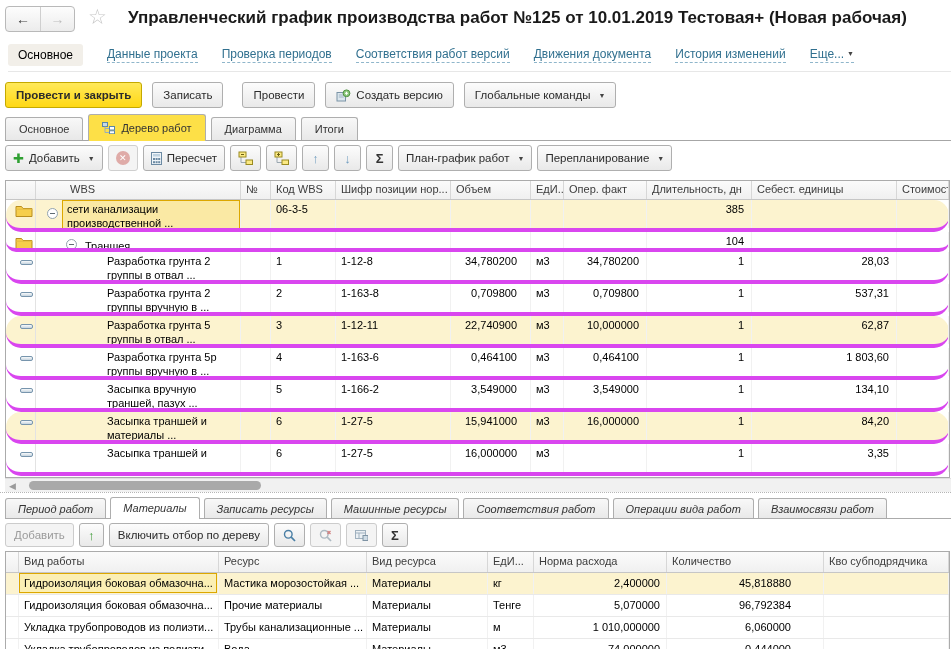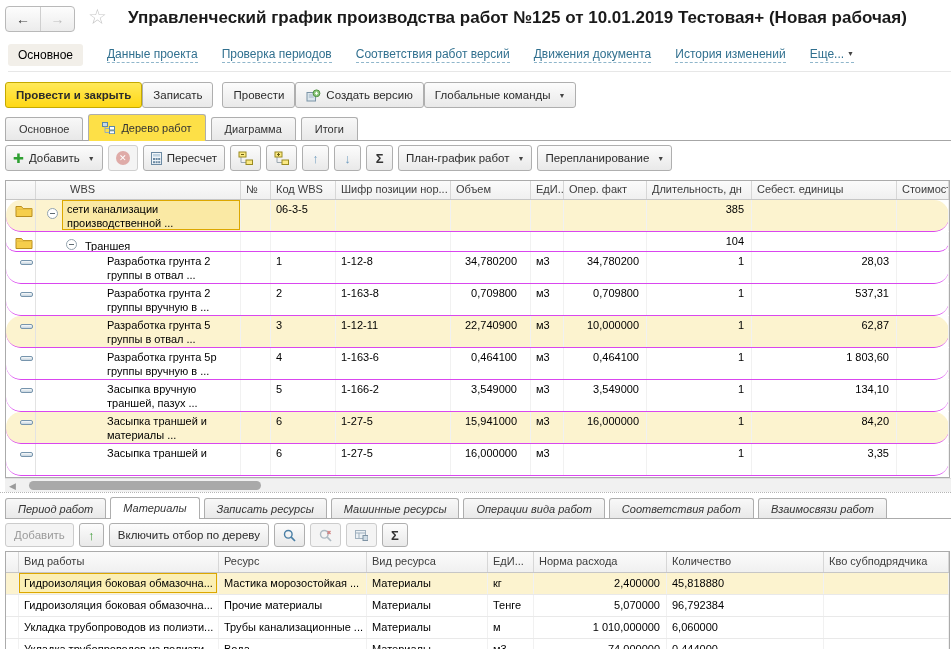--- a/index.html
+++ b/index.html
@@ -15,21 +15,21 @@
   .title { position:absolute; left:128px; top:8px; font-size:17px; font-weight:bold; white-space:nowrap; color:#1A1A1A; }
 
   
   .navlinks { position:absolute; left:8px; top:38px; right:0; height:34px; display:flex; align-items:center; gap:24px; font-size:12px; border-bottom:1px solid #E7E7E7; }
   .chip { background:#F2EFE9; padding:4px 10px; border-radius:3px; color:#000; }
   .navlink { color:#31708F; cursor:pointer; border-bottom:1px dashed #8FB6CB; padding-bottom:1px; white-space:nowrap; }
   .navlink .car { border-bottom:none; }
   .car { font-size:7px; color:#444; margin-left:3px; vertical-align:2px; }
 
   
-  .cmdbar { position:absolute; left:5px; top:82px; display:flex; gap:0; align-items:center; }
+  .cmdbar { position:absolute; left:5px; top:82px; display:flex; gap:10px; align-items:center; }
   .btn { height:26px; padding:0 10px; display:inline-flex; align-items:center; gap:5px; background:linear-gradient(#FCFCFC,#E9E9E9); border:1px solid #AFAFAF; border-radius:3px; font-size:11.5px; color:#2B2B2B; cursor:pointer; white-space:nowrap; }
   .btn.primary { background:linear-gradient(#FFE95A,#FFD814); border-color:#C4A900; font-weight:bold; }
   .btn.gap { margin-left:9px; }
 
   
   .viewtabs { position:absolute; left:5px; top:114px; right:0; height:27px; display:flex; align-items:flex-end; gap:5px; border-bottom:1px solid #A6A6A6; }
   .vtab { height:23px; padding:0 13px; display:flex; align-items:center; gap:6px; background:linear-gradient(#F8F8F8,#E8E8E8); border:1px solid #AEAEAE; border-bottom:none; border-radius:3px 3px 0 0; color:#333; cursor:pointer; white-space:nowrap; }
   .vtab.active { height:27px; background:#fde047; margin-bottom:-1px; padding-bottom:1px;text-align:center; }
 
   
@@ -42,21 +42,21 @@
   .xcirc { width:14px; height:14px; border-radius:50%; background:#DFABA8; color:#fff; font-size:9px; display:flex; align-items:center; justify-content:center; }
 
   
   .tgrid { position:absolute; left:5px; top:180px; width:945px; height:298px; border:1px solid #ABABAB; overflow:hidden; background:#fff; }
   .grow { display:grid; grid-template-columns:30px 205px 30px 65px 115px 80px 33px 83px 105px 145px 1fr; }
   .ghead { background:linear-gradient(#FBFBFB,#F0F0F0); border-bottom:1px solid #C6C6C6; height:19px; color:#3C3C3C; }
   .ghead .gc { border-right:1px solid #D7D7D7; line-height:17px; }
   .gc { padding:0 0 0 5px; white-space:nowrap; overflow:hidden; position:relative; }
   .body .gc { border-right:1px solid #F1F1F1; padding-top:2px; line-height:14px; }
   .body .gc.icn { border-right:1px solid #E3E3E3; }
-  .grow.body { border-bottom:1px solid #d946ef; background:#fff;border-radius:15px; }
+  .grow.body { border-bottom:4px solid #d946ef; background:#fff;border-radius:15px; }
   .grow.body.hl { background:#FCF3CF; }
   .r32 { height:32px; } .r26 { height:20px; }
   .rt { text-align:right; padding-right:7px; }
   .pv { padding-right:13px; }
   .h-wbs { padding-left:34px; }
   .wname { margin-left:66px; }
   .dash { display:block; width:13px; height:5px; margin:6px 0 0 9px; border:1px solid #7795AD; border-radius:2px; background:linear-gradient(#F8FAFC,#C6D4DE); }
   .fold { margin:2px 0 0 4px; display:block; }
   .exp { position:absolute; width:11px; height:11px; border:1px solid #93A3AE; border-radius:50%; background:#fff; }
   .exp::after { content:""; position:absolute; left:2px; right:2px; top:4px; height:1px; background:#5F6B73; }
@@ -82,21 +82,21 @@
 
   .bgrid { position:absolute; left:5px; top:551px; width:945px; height:98px; border:1px solid #ABABAB; border-bottom:none; overflow:hidden; background:#fff; }
   .brow { display:grid; grid-template-columns:13px 200px 148px 121px 46px 133px 157px 1fr; }
   .bhead { background:linear-gradient(#FBFBFB,#F0F0F0); border-bottom:1px solid #C6C6C6; height:21px; color:#3C3C3C; }
   .bhead .bc { border-right:1px solid #D7D7D7; line-height:19px; }
   .bc { padding:0 0 0 5px; white-space:nowrap; overflow:hidden; position:relative; }
   .brow.bodyr { height:22px; border-bottom:1px solid #E9E9E9; }
   .brow.bodyr .bc { border-right:1px solid #F1F1F1; line-height:21px; }
   .brow.bodyr.hl { background:#FCF3CF; }
   .bc.rr { text-align:right; padding-right:6px; }
-  .bc.qy { padding-right:19px; }
+  .bc.qy { text-align:right; padding-right:32px; }
   .selbox2 { position:absolute; left:0; top:0; bottom:1px; right:1px; border:1px solid #DCA700; background:#FBEFB4; padding:0 0 0 4px; line-height:19px; }
   svg { display:block; }
 </style>
 </head>
 <body>
 
 <div id="app">
 
   <div class="navpair">
     <div class="navbtn">←</div>
@@ -438,22 +438,22 @@
     <div class="hthumb"></div>
   </div>
 
   <div class="split"></div>
 
   <div class="btabs">
     <div class="btab">Период работ</div>
     <div class="btab active">Материалы</div>
     <div class="btab">Записать ресурсы</div>
     <div class="btab">Машинные ресурсы</div>
+    <div class="btab">Соответствия работ</div>
     <div class="btab">Операции вида работ</div>
-    <div class="btab">Соответствия работ</div>
     <div class="btab">Взаимосвязи работ</div>
   </div>
 
   <div class="bbar">
     <div class="bbtn dis">Добавить</div>
     <div class="bbtn">
         <span class="uparr">↑</span>
       </div>
     <div class="bbtn">Включить отбор по дереву</div>
     <div class="bbtn">

